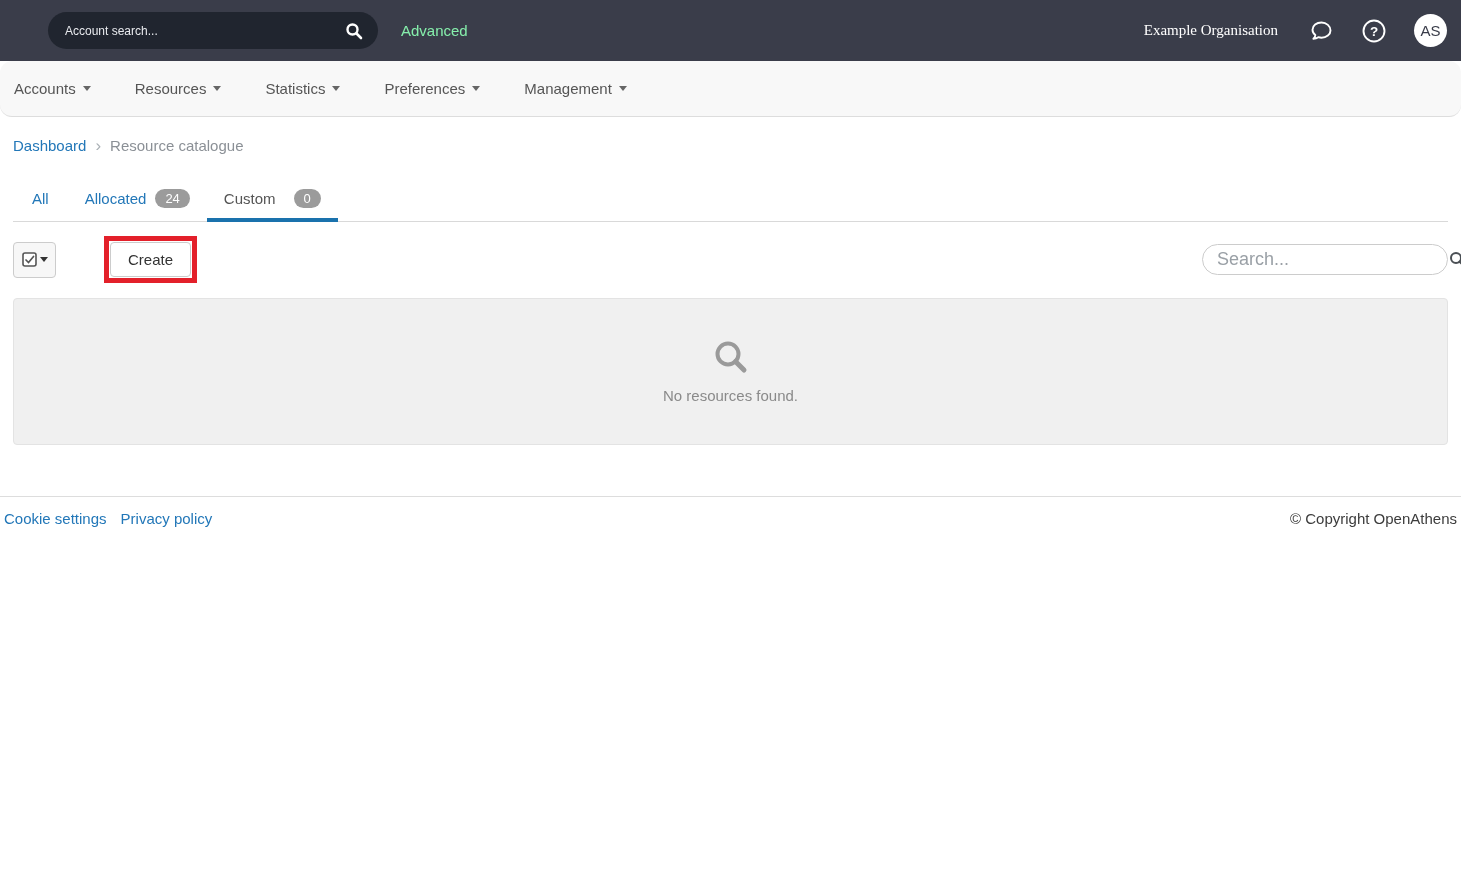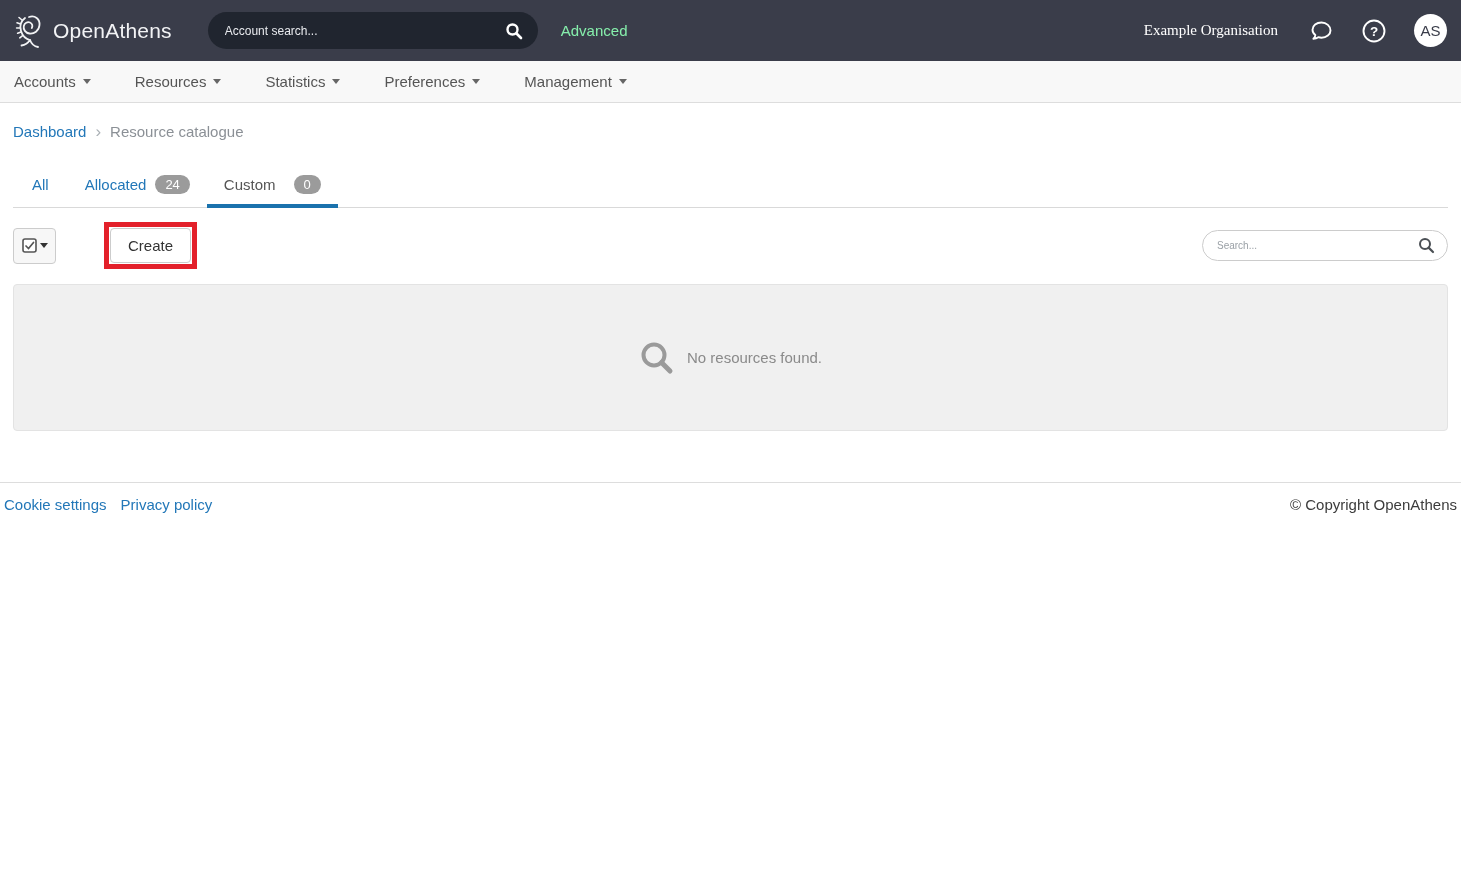--- a/index.html
+++ b/index.html
@@ -80,26 +80,27 @@
     display: flex;
     align-items: center;
     justify-content: center;
     cursor: pointer;
     border: none;
     font-family: "Liberation Sans", sans-serif;
   }
 
   
   .navbar {
-    height: 42px;
+    height: 56px;
     background: #f8f8f8;
     border-bottom: 1px solid #dddddd;
     display: flex;
     align-items: center;
     padding: 0 14px;
+    border-radius: 12px;
   }
   .nav-item {
     display: flex;
     align-items: center;
     gap: 7px;
     margin-right: 44px;
     font-size: 15px;
     color: #555555;
     cursor: pointer;
   }
@@ -202,36 +203,36 @@
     border-radius: 16px;
     display: flex;
     align-items: center;
     padding: 0 12px 0 14px;
     background: #ffffff;
   }
   .toolbar-search input {
     flex: 1;
     border: none;
     outline: none;
-    font-size: 10px;
+    font-size: 18px;
     color: #6d28d9;
     background: transparent;
     font-family: "Liberation Sans", sans-serif;
   }
   .toolbar-search input::placeholder { color: #9aa0a6; opacity: 1; }
 
   
   .empty-panel {
     margin-top: 14px;
     height: 147px;
     background: #f0f0f0;
     border: 1px solid #e3e3e3;
     border-radius: 4px;
     display: flex;
-    flex-direction: row;
+    flex-direction: column;
     align-items: center;
     justify-content: center;
     gap: 12px;
   }
   .empty-message { font-size: 15px; color: #8a8a8a; }
 
   
   .footer {
     margin-top: 51px;
     border-top: 1px solid #dddddd;
@@ -242,31 +243,20 @@
   }
   .footer a { color: #2277b8; text-decoration: none; cursor: pointer; }
   .footer-link-sep { width: 14px; }
   .footer-spacer { flex: 1; }
   .copyright { color: #3c3c3c; }
 </style>
 </head>
 <body>
 
 <header class="topbar">
-  <div class="brand">
-    <span style="display:flex;">
-      <svg width="34" height="40" viewBox="0 0 34 40" fill="none">
-        <path d="M17 6 C23 4 28 8 27.5 14 C27 20 22 23 17.5 22.5 C13.5 22 11 18.5 11.8 15 C12.5 12 15.5 10.5 18 11.5 C20.2 12.4 21 15 19.8 17" stroke="#f2f3f5" stroke-width="1.8" stroke-linecap="round"></path>
-        <path d="M13 7 C9 10 7.5 15 9 20 C10.5 25 14 28 18 29" stroke="#f2f3f5" stroke-width="1.8" stroke-linecap="round"></path>
-        <path d="M10 9 l-3 -2.5 M8.6 13 l-3.6 -1.2 M8.3 17 l-3.7 0 M9 21 l-3.4 1.2 M10.6 24.6 l-2.8 2.2" stroke="#f2f3f5" stroke-width="1.6" stroke-linecap="round"></path>
-        <path d="M18 29 C16 32 13 34 9.5 34.5 M18 29 C19.5 33 22.5 35.5 26 36" stroke="#f2f3f5" stroke-width="1.8" stroke-linecap="round"></path>
-      </svg>
-    </span>
-    <span class="brand-text">OpenAthens</span>
-  </div>
 
   <div class="topbar-search">
     <input type="text" placeholder="Account search..." style="">
     <span style="display:flex;">
       <svg width="18" height="18" viewBox="0 0 18 18">
         <circle cx="7.5" cy="7.5" r="5" fill="none" stroke="#ffffff" stroke-width="2.4"></circle>
         <line x1="11.5" y1="11.5" x2="16" y2="16" stroke="#ffffff" stroke-width="2.6" stroke-linecap="round"></line>
       </svg>
     </span>
   </div>

